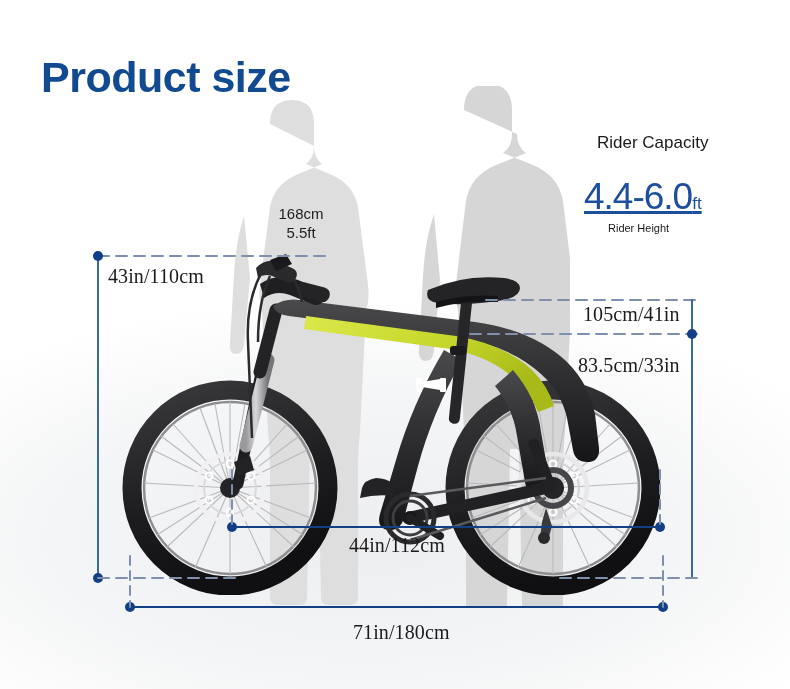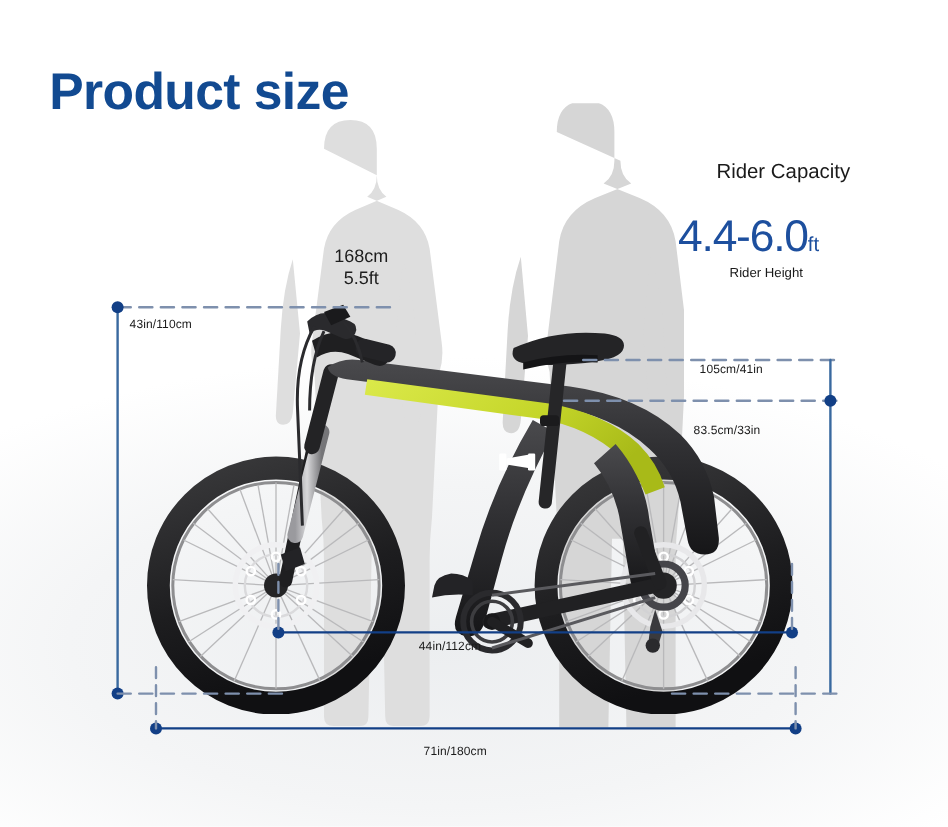--- a/index.html
+++ b/index.html
@@ -27,36 +27,36 @@
     letter-spacing:-0.5px;
     line-height:1.0;
     white-space:nowrap;
     margin-top:12px;
   }
 
   
   #spec-load-value { left:601px; top:84px; font-size:41px; color:#1d4f9e; letter-spacing:-1px; line-height:1; white-space:nowrap; }
   #spec-load-value .unit { font-size:18px; color:#1d4f9e; letter-spacing:0; }
   #spec-load-label { left:597px; top:133px; font-size:17px; color:#1a1a1a; white-space:nowrap; }
-  #spec-rider-value { left:565px; top:178px; font-size:37px; color:#1d4f9e; letter-spacing:-1px; line-height:1; white-space:nowrap; }
+  #spec-rider-value { left:584px; top:178px; font-size:37px; color:#1d4f9e; letter-spacing:-1px; line-height:1; white-space:nowrap;text-decoration:underline; }
   #spec-rider-value .unit { font-size:17px; color:#1d4f9e; letter-spacing:0; }
   #spec-rider-label { left:608px; top:222px; font-size:11px; color:#1a1a1a; white-space:nowrap; }
 
   
   .silhouette { opacity:1; }
   .person-label {
     text-align:center; font-size:15px; color:#1d1d1d;
     line-height:1.25; white-space:nowrap;
   }
   #person1-label { left:255px; top:188px; width:92px;margin-top:17px; }
   #person2-label { left:455px; top:188px; width:92px; }
 
   
   .dim-label {
-    font-size:10px; color:#1b1b1b; white-space:nowrap; letter-spacing:0.1px;
+    font-size:20px; color:#1b1b1b; white-space:nowrap; letter-spacing:0.1px;font-family:Liberation Serif, serif;
   }
   #lbl-height  { left:108px; top:265px; }
   #lbl-saddle  { left:583px; top:303px; }
   #lbl-seat    { left:578px; top:354px; }
   #lbl-wheelbase { left:349px; top:534px; }
   #lbl-length  { left:353px; top:621px; }
 
   svg { display:block; }
 </style>
 </head>

